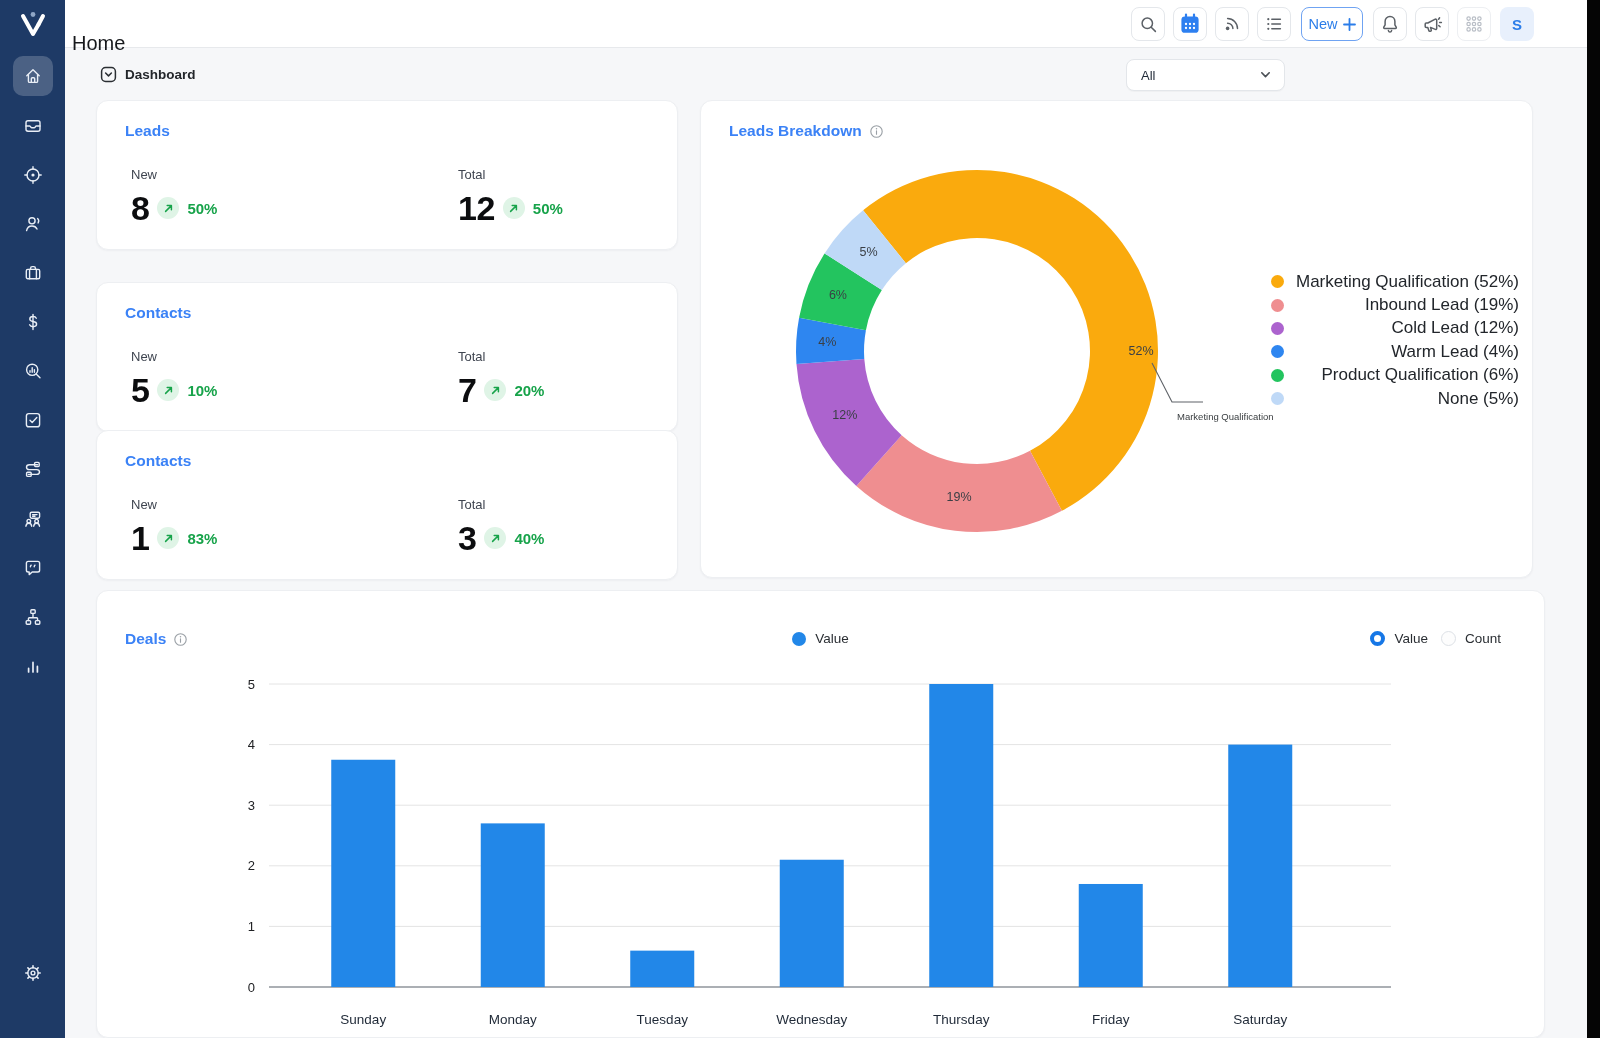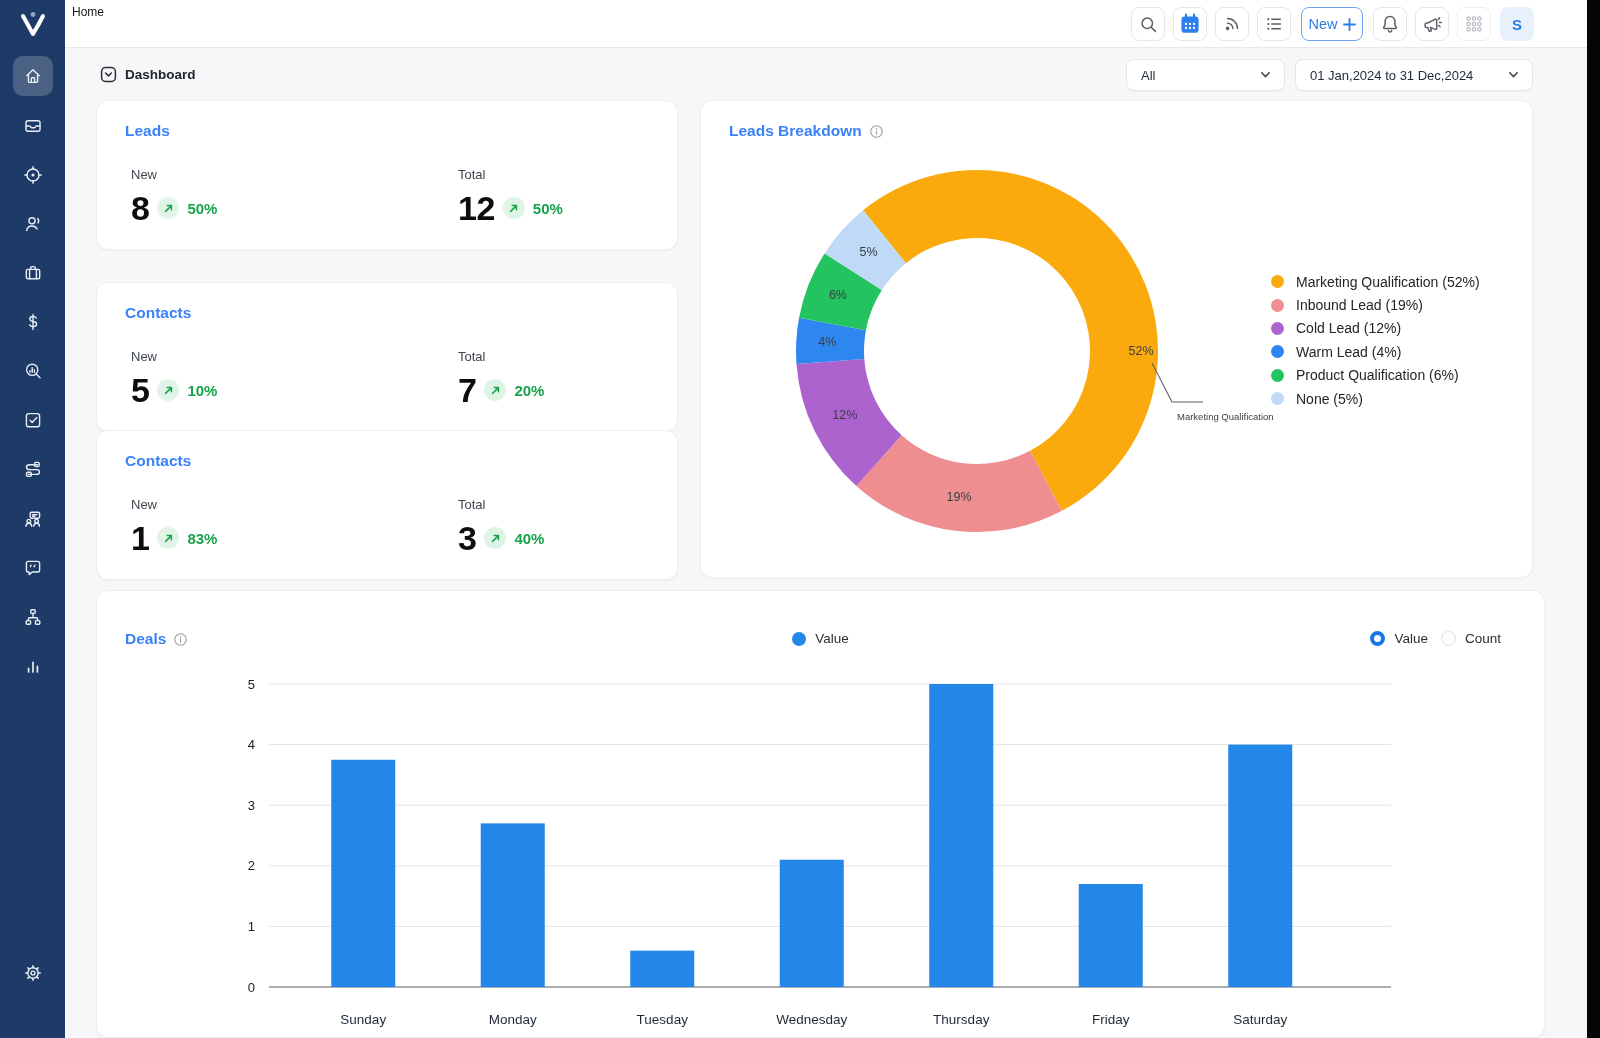--- a/index.html
+++ b/index.html
@@ -11,21 +11,21 @@
   .sidebar { position:absolute; left:0; top:0; width:65px; height:1038px; background:#1E3A66; z-index:5; }
   .logo { position:absolute; left:17px; top:8px; width:32px; height:32px; }
   .nav-btn { position:absolute; left:12.5px; width:40px; height:40px; border-radius:10px; display:flex; align-items:center; justify-content:center; }
   .nav-btn.active { background:rgba(255,255,255,.20); }
   .nav-ic { position:absolute; left:22.5px; width:20px; height:20px; }
   .icn { stroke:#E9EEF6; fill:none; stroke-width:1.4; stroke-linecap:round; stroke-linejoin:round; }
   .icn-fill { fill:#E9EEF6; stroke:none; }
 
   
   .topbar { position:absolute; left:65px; top:0; width:1522px; height:48px; background:#fff; border-bottom:1px solid #E7E9EC; z-index:4; }
-  .topbar-title { position:absolute; left:7px; top:5px; font-size:12px; font-weight:500; color:#17191C; }
+  .topbar-title { position:absolute; left:7px; top:32px; font-size:20px; font-weight:500; color:#17191C; }
   .tbtn { position:absolute; top:7px; width:34px; height:34px; border:1px solid #E4E7EB; border-radius:8px; background:#fff; display:flex; align-items:center; justify-content:center; }
   .ticn { stroke:#5B6066; fill:none; stroke-width:1.5; stroke-linecap:round; stroke-linejoin:round; }
   .new-btn { position:absolute; top:7px; height:34px; width:62px; border:1.5px solid #6FA3F2; border-radius:8px; background:#fff; color:#2B7DE9; font-size:14.5px; font-weight:500; display:flex; align-items:center; justify-content:center; gap:5px; }
   .avatar { position:absolute; top:7px; width:34px; height:34px; border-radius:8px; background:#E8F0FC; color:#2B7DE9; font-size:15px; font-weight:700; display:flex; align-items:center; justify-content:center; }
 
   
   .crumb { position:absolute; left:100px; top:66px; display:flex; align-items:center; gap:8px; font-size:13.5px; font-weight:600; color:#23262B; }
   .select { position:absolute; top:59px; height:32px; background:#fff; border:1px solid #E3E6EA; border-radius:8px; box-shadow:0 1px 1px rgba(16,24,40,.03); font-size:13px; color:#1F2937; display:flex; align-items:center; padding:0 14px; }
   .select .caret { margin-left:auto; }
   .sel-all { left:1126px; width:159px; }
@@ -38,21 +38,21 @@
   .stat-card { left:96px; width:582px; height:150px; }
   .stat-col { position:absolute; top:66px; }
   .stat-col .lbl { font-size:13px; color:#3F4550; font-weight:500; }
   .valrow { display:flex; align-items:center; gap:8px; margin-top:9px; }
   .num { font-size:34px; font-weight:700; color:#0C0D0F; line-height:1; letter-spacing:-.5px; }
   .delta-badge { width:22px; height:22px; border-radius:50%; background:#DFF4E6; display:flex; align-items:center; justify-content:center; }
   .delta-pct { font-size:15px; font-weight:600; color:#17A34A; }
 
   .donut-card { left:700px; top:100px; width:833px; height:478px; }
   .legend { position:absolute; left:570px; top:169px; }
-  .legend-item { display:flex; align-items:center; gap:12px; height:23.4px; font-size:14px; color:#22262B; }
+  .legend-item { display:flex; align-items:center; gap:12px; height:23.4px; font-size:17px; color:#22262B;justify-content:space-between; }
   .legend-dot { width:13px; height:13px; border-radius:50%; flex:0 0 auto; }
 
   .deals-card { left:96px; top:590px; width:1449px; height:448px; }
   .deals-legend { position:absolute; left:0; right:0; top:40px; display:flex; align-items:center; justify-content:center; gap:9px; font-size:13.5px; color:#2A2E33; }
   .deals-legend .dot { width:14px; height:14px; border-radius:50%; }
   .radio-group { position:absolute; right:43px; top:40px; display:flex; align-items:center; gap:13px; font-size:13.5px; color:#2A2E33; }
   .radio { width:15px; height:15px; border-radius:50%; margin-right:-4px; }
   .radio.sel { border:4.5px solid #1677E6; background:#fff; }
   .radio.unsel { border:1px solid #DDE1E6; background:#FDFDFD; }
 
@@ -247,26 +247,20 @@
     <span>Dashboard</span>
   </div>
 
   <div class="select sel-all">
     <span>All</span>
     <svg class="caret" width="9" height="6" viewBox="0 0 9 6">
       <path d="M.8.8 4.5 4.6 8.2.8" fill="none" stroke="#4B5056" stroke-width="1.6" stroke-linecap="round" stroke-linejoin="round"></path>
     </svg>
   </div>
 
-  <div class="select sel-date">
-    <span>01 Jan,2024 to 31 Dec,2024</span>
-    <svg class="caret" width="9" height="6" viewBox="0 0 9 6">
-      <path d="M.8.8 4.5 4.6 8.2.8" fill="none" stroke="#4B5056" stroke-width="1.6" stroke-linecap="round" stroke-linejoin="round"></path>
-    </svg>
-  </div>
 
   <div class="card stat-card" style="top:100px">
     <div class="card-title">Leads</div>
     <div class="stat-col" style="left:34px">
       <div class="lbl">New</div>
       <div class="valrow">
         <span class="num">8</span>
         <span class="delta-badge">
           <svg width="11" height="11" viewBox="0 0 11 11">
               <path d="M2.6 8.4 8.4 2.6M4.2 2.6h4.2v4.2" fill="none" stroke="#17A34A" stroke-width="1.5" stroke-linecap="round" stroke-linejoin="round"></path>

